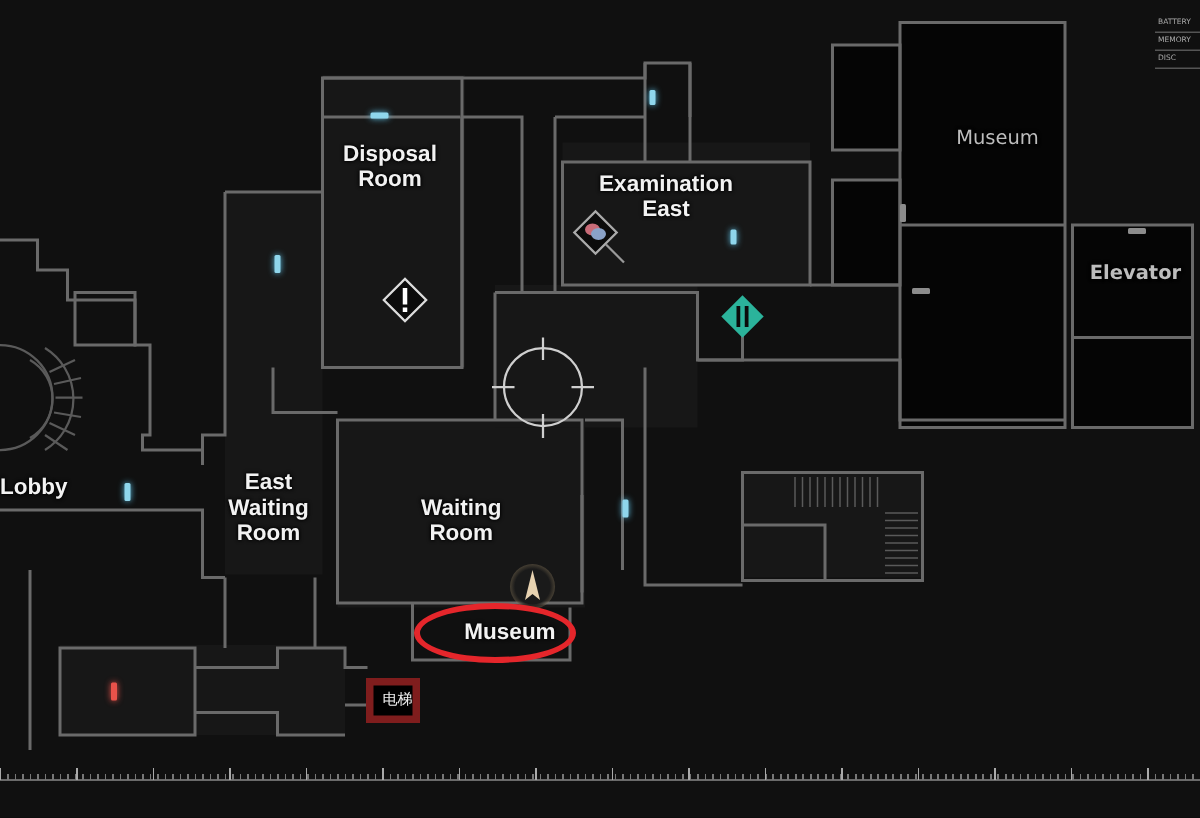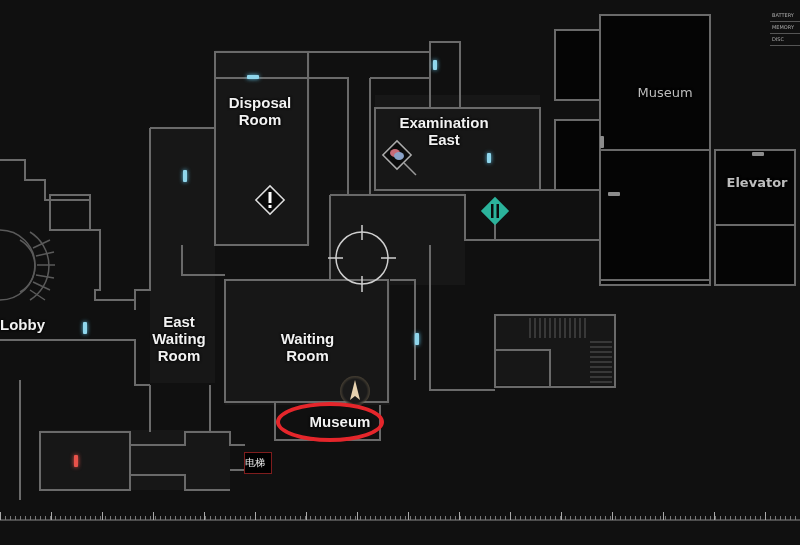--- a/index.html
+++ b/index.html
@@ -8,21 +8,21 @@
   .bg { position:absolute; background:#171717; }
   svg.walls { position:absolute; left:0; top:0; }
   .label { position:absolute; color:#f2f2f2; font-weight:bold; font-size:15px; line-height:17px; text-align:center; text-shadow:0 0 3px #000,0 0 2px #000; white-space:nowrap; }
   .label.dim { color:#bdbdbd; font-weight:normal; font-family:"DejaVu Sans", sans-serif; font-size:13px; }
   .door { position:absolute; background:#8fd6ec; border-radius:1px; box-shadow:0 0 4px #5fc2e6; }
   .door.grey { background:#8c8c8c; box-shadow:none; }
   .door.red { background:#e8524a; box-shadow:0 0 4px #e8524a; }
   .hud { position:absolute; right:0; top:10px; width:30px; }
   .hud div { font-size:5px; color:#aaa; border-bottom:1px solid #555; height:11px; line-height:11px; padding-left:2px; overflow:hidden; white-space:nowrap; font-family:"DejaVu Sans", sans-serif; }
   .ruler { position:absolute; left:0; top:520px; width:800px; height:25px; }
-  .elevator-tag { position:absolute; left:244px; top:452px; width:26px; height:20px; background:#000; border:1px solid #7f1d1d; color:#eee; font-size:10px; text-align:left; line-height:20px; font-family:"DejaVu Sans", sans-serif; }
+  .elevator-tag { position:absolute; left:244px; top:452px; width:26px; height:20px; background:#000; border:5px solid #7f1d1d; color:#eee; font-size:10px; text-align:right; line-height:20px; font-family:"DejaVu Sans", sans-serif; }
   .player { position:absolute; left:340px; top:376px; width:30px; height:30px; border-radius:50%; background:radial-gradient(circle, #1a1a1a 55%, rgba(255,220,160,0.25) 75%, rgba(0,0,0,0) 100%); }
   .highlight-ellipse { position:absolute; left:276px; top:402px; width:108px; height:40px; border:4px solid #e5262b; border-radius:50%; box-sizing:border-box; }
 </style>
 </head>
 <body>
 
 <div class="map">
 
   <div class="bg" style="left:215px;top:50px;width:95px;height:195px;"></div>
   <div class="bg" style="left:150px;top:128px;width:65px;height:255px;"></div>

